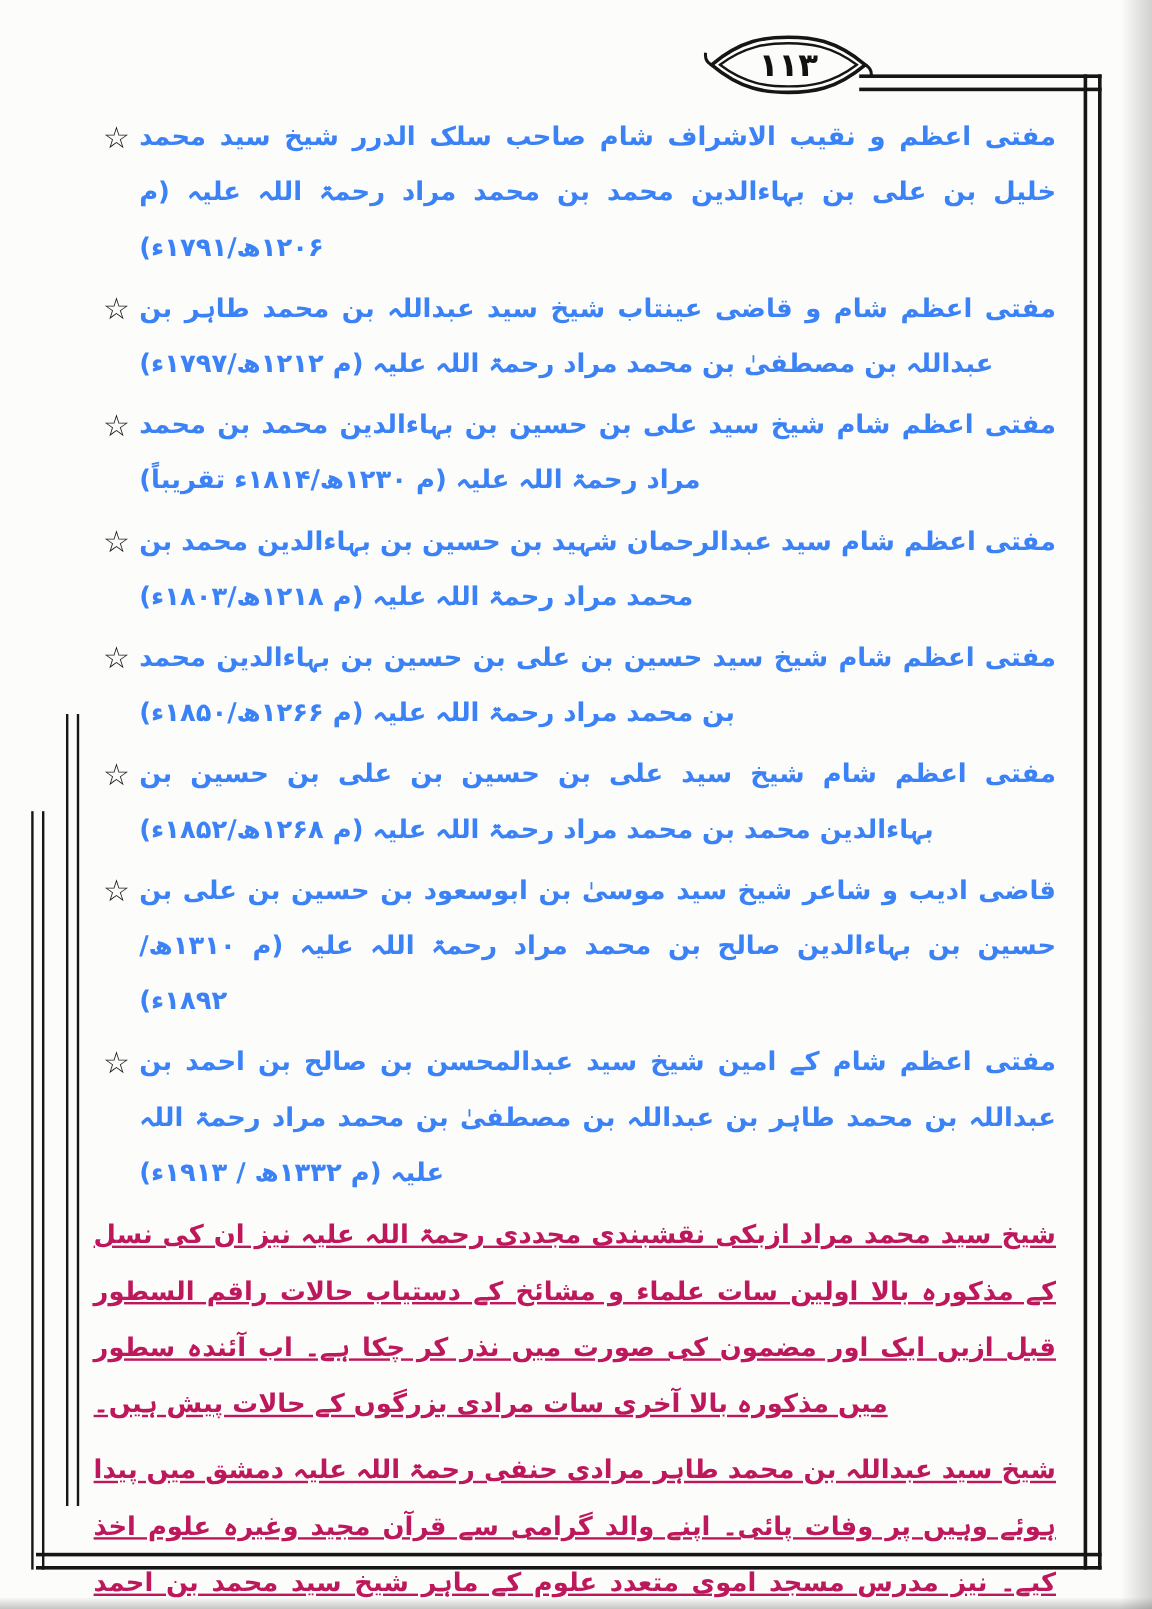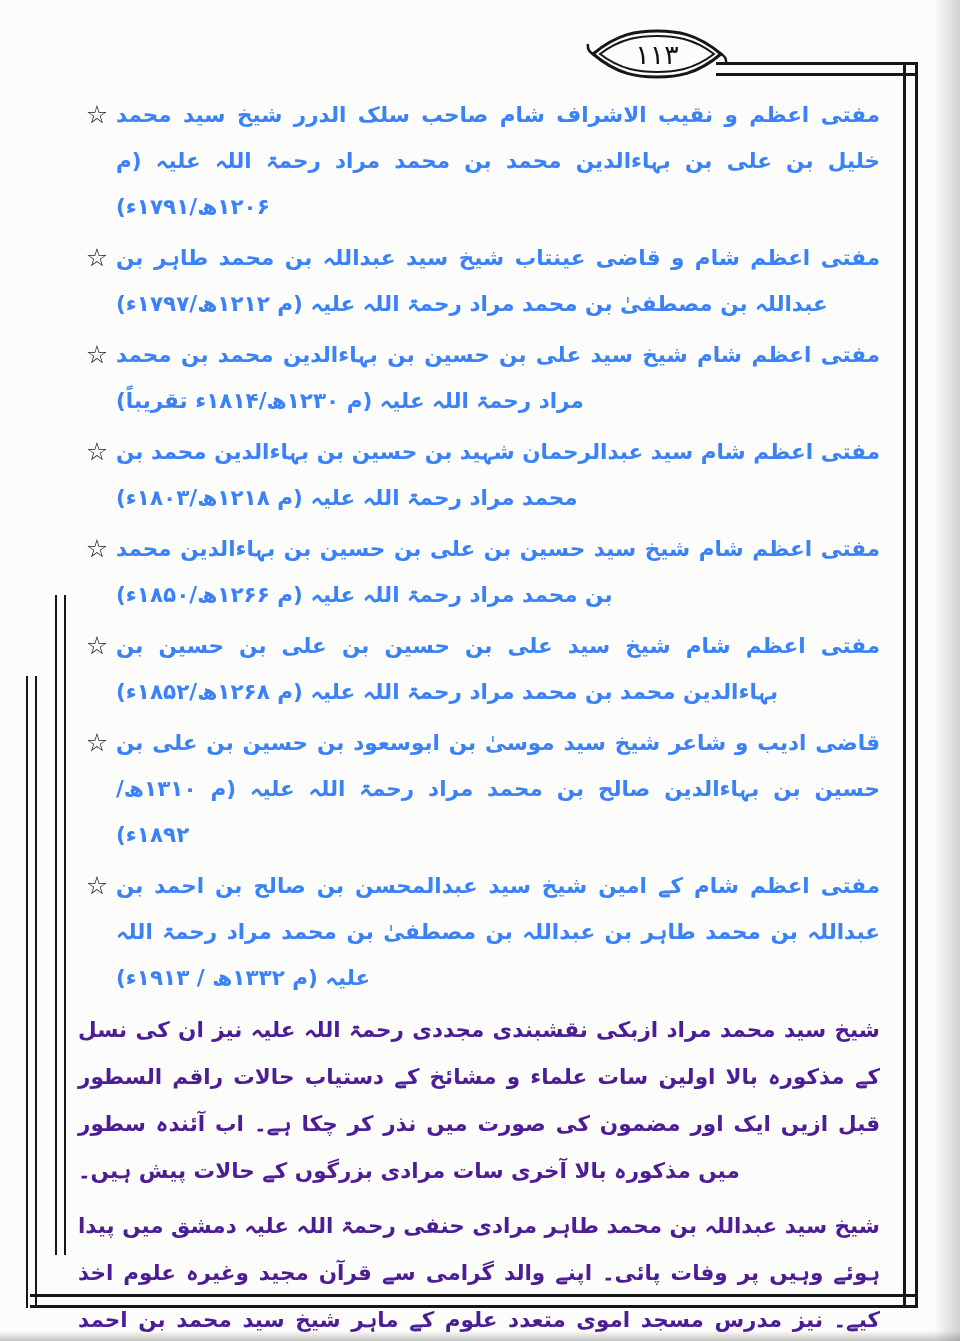--- a/index.html
+++ b/index.html
@@ -65,21 +65,21 @@
     align-items: center;
     justify-content: center;
   }
   .ornament svg { position: absolute; inset: 0; width: 100%; height: 100%; }
   .ornament-top { left: 586px; top: 28px; width: 142px; height: 52px; }
   .ornament-bottom { left: 238px; top: 1253px; width: 140px; height: 54px; }
   .ornament-number {
     position: relative;
     z-index: 2;
     font-size: 27px;
-    font-weight: normal;
+    font-weight: bold;
     letter-spacing: 2px;
     direction: rtl;
     color: #111;
   }
 
   
   .content {
     position: absolute;
     top: 92px;
     left: 78px;
@@ -111,21 +111,22 @@
   }
   .para {
     direction: rtl;
     unicode-bidi: plaintext;
     text-align: justify;
     text-align-last: left;
     font-size: 21.5px;
     font-weight: 700;
     line-height: 47px;
     margin: 2px 0 0 0;
-    color: #4c1d95;
+    color: #be185d;
+    text-decoration: underline;
   }
   .para + .para { margin-top: 8px; }
 </style>
 </head>
 <body>
 
 <div class="page">
 
   <div class="rule rule-right"></div>
   <div class="rule rule-top"></div>

